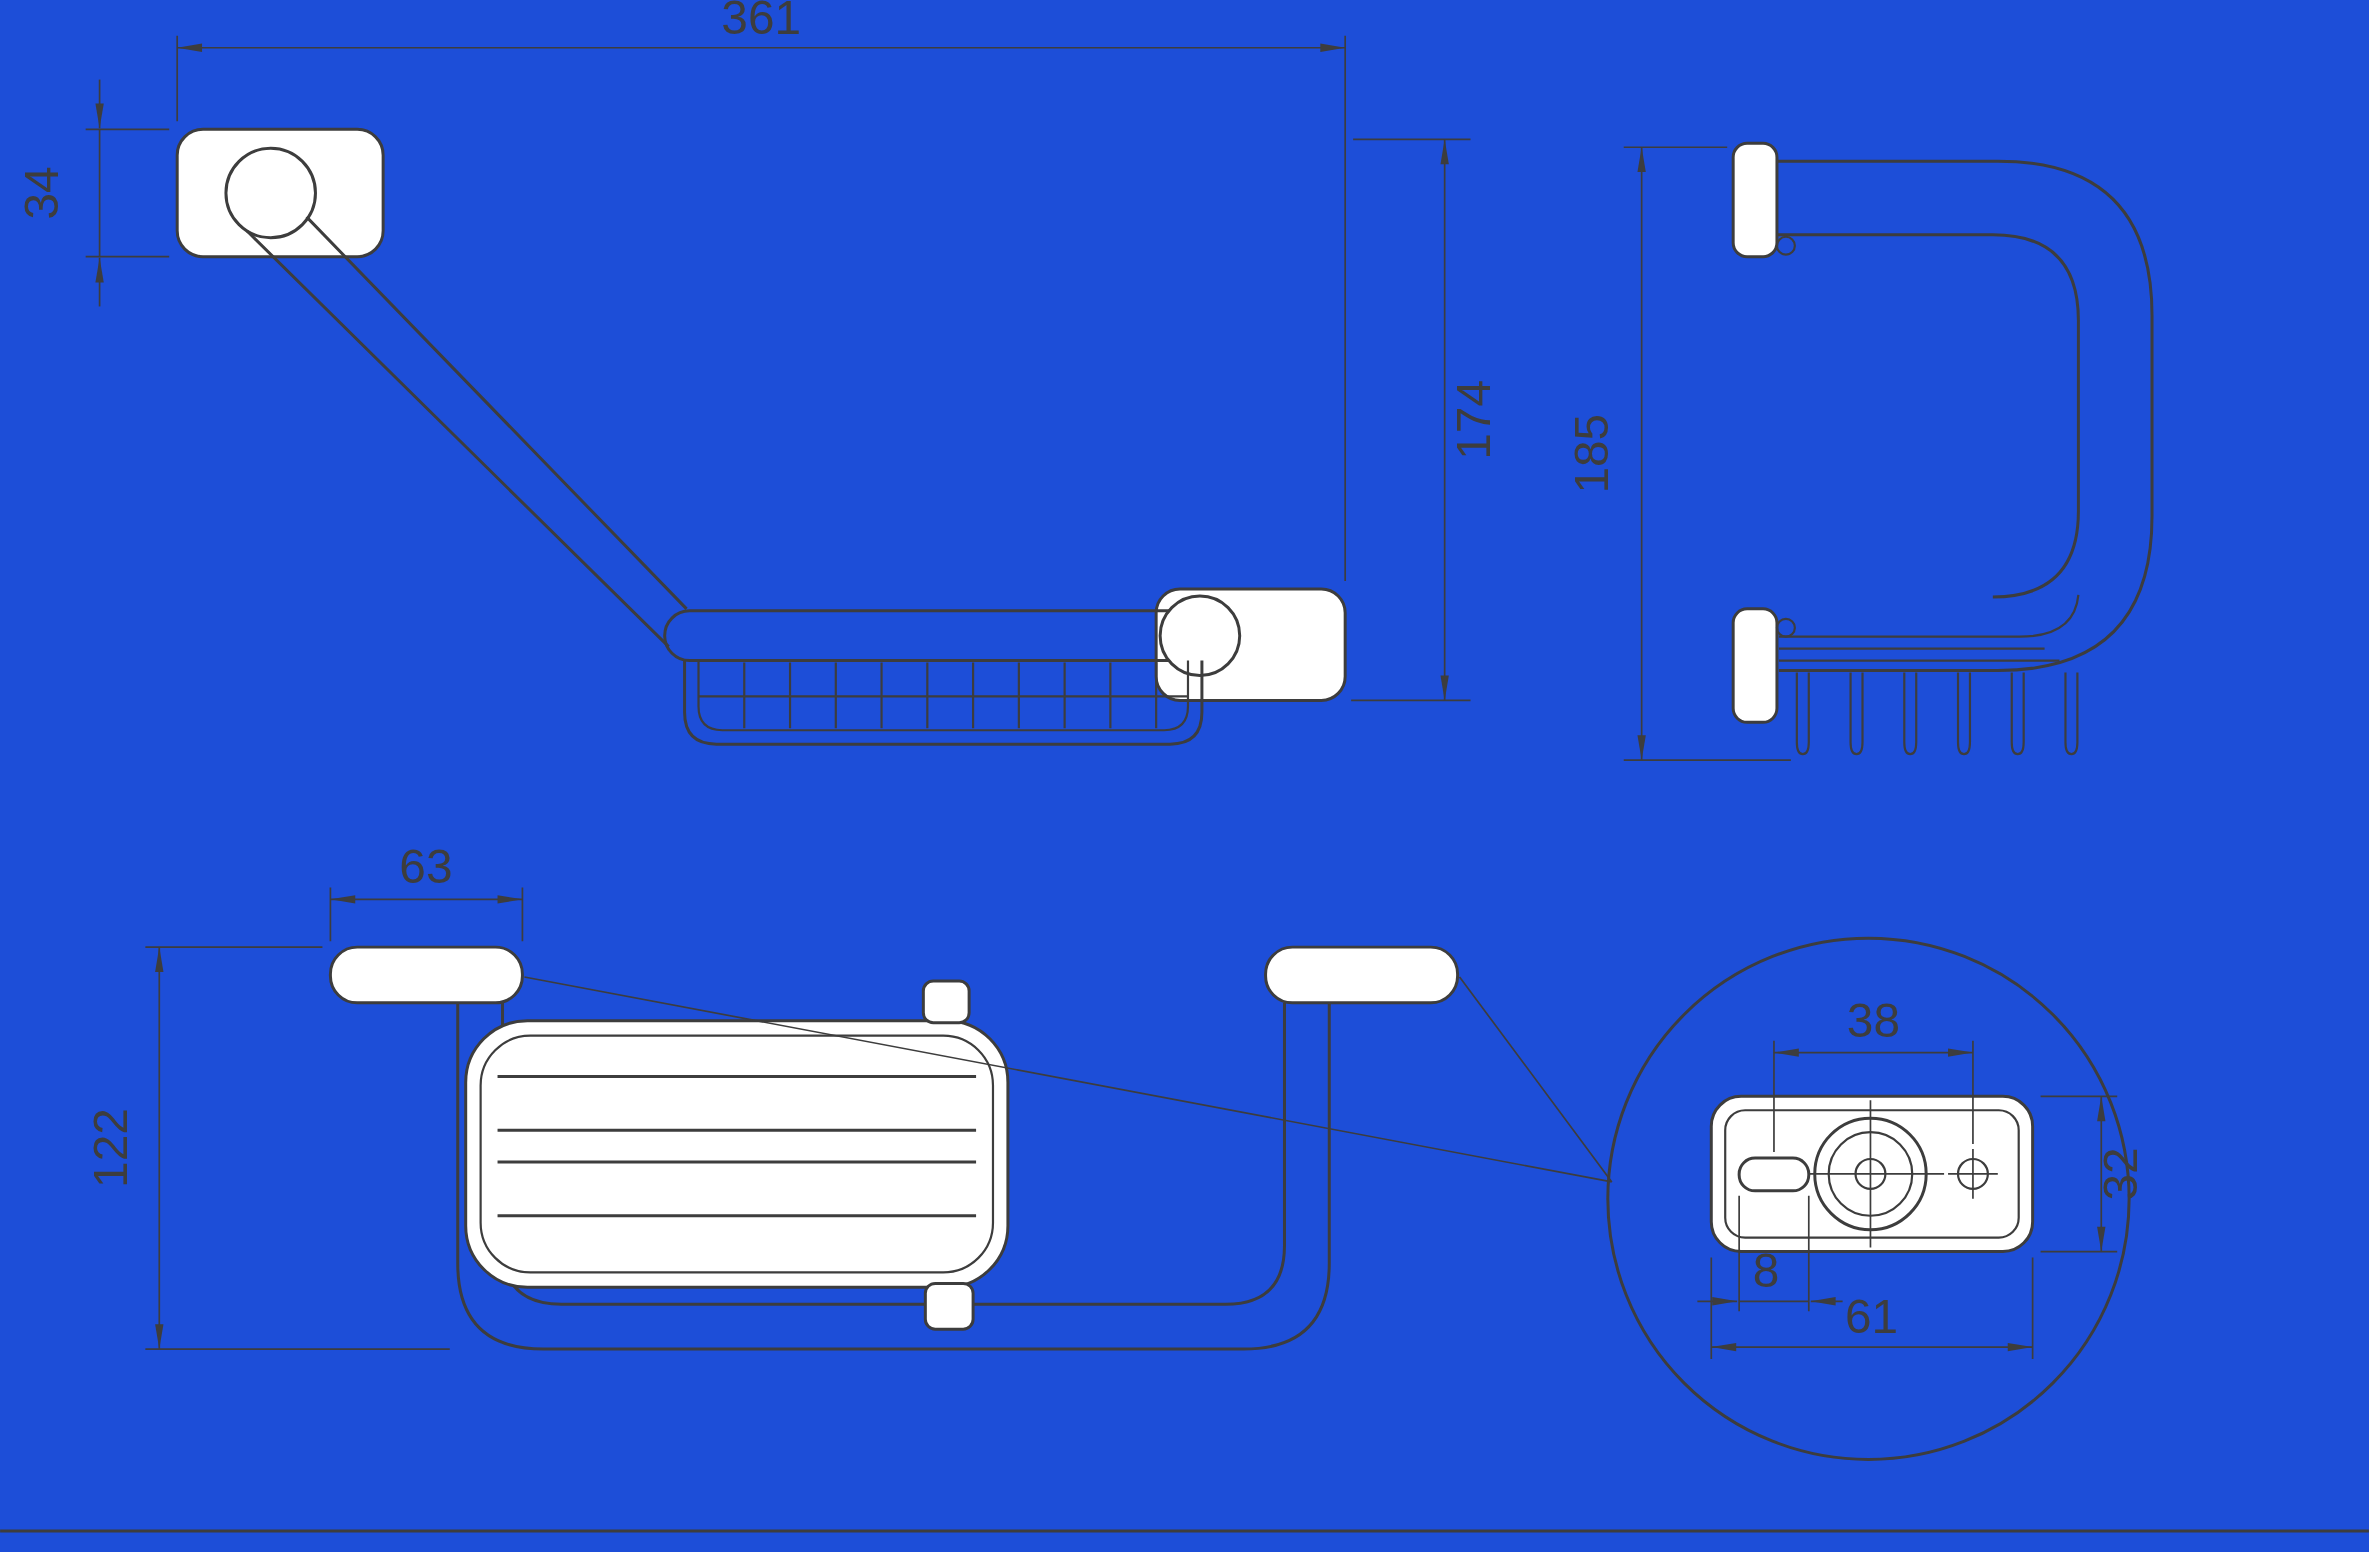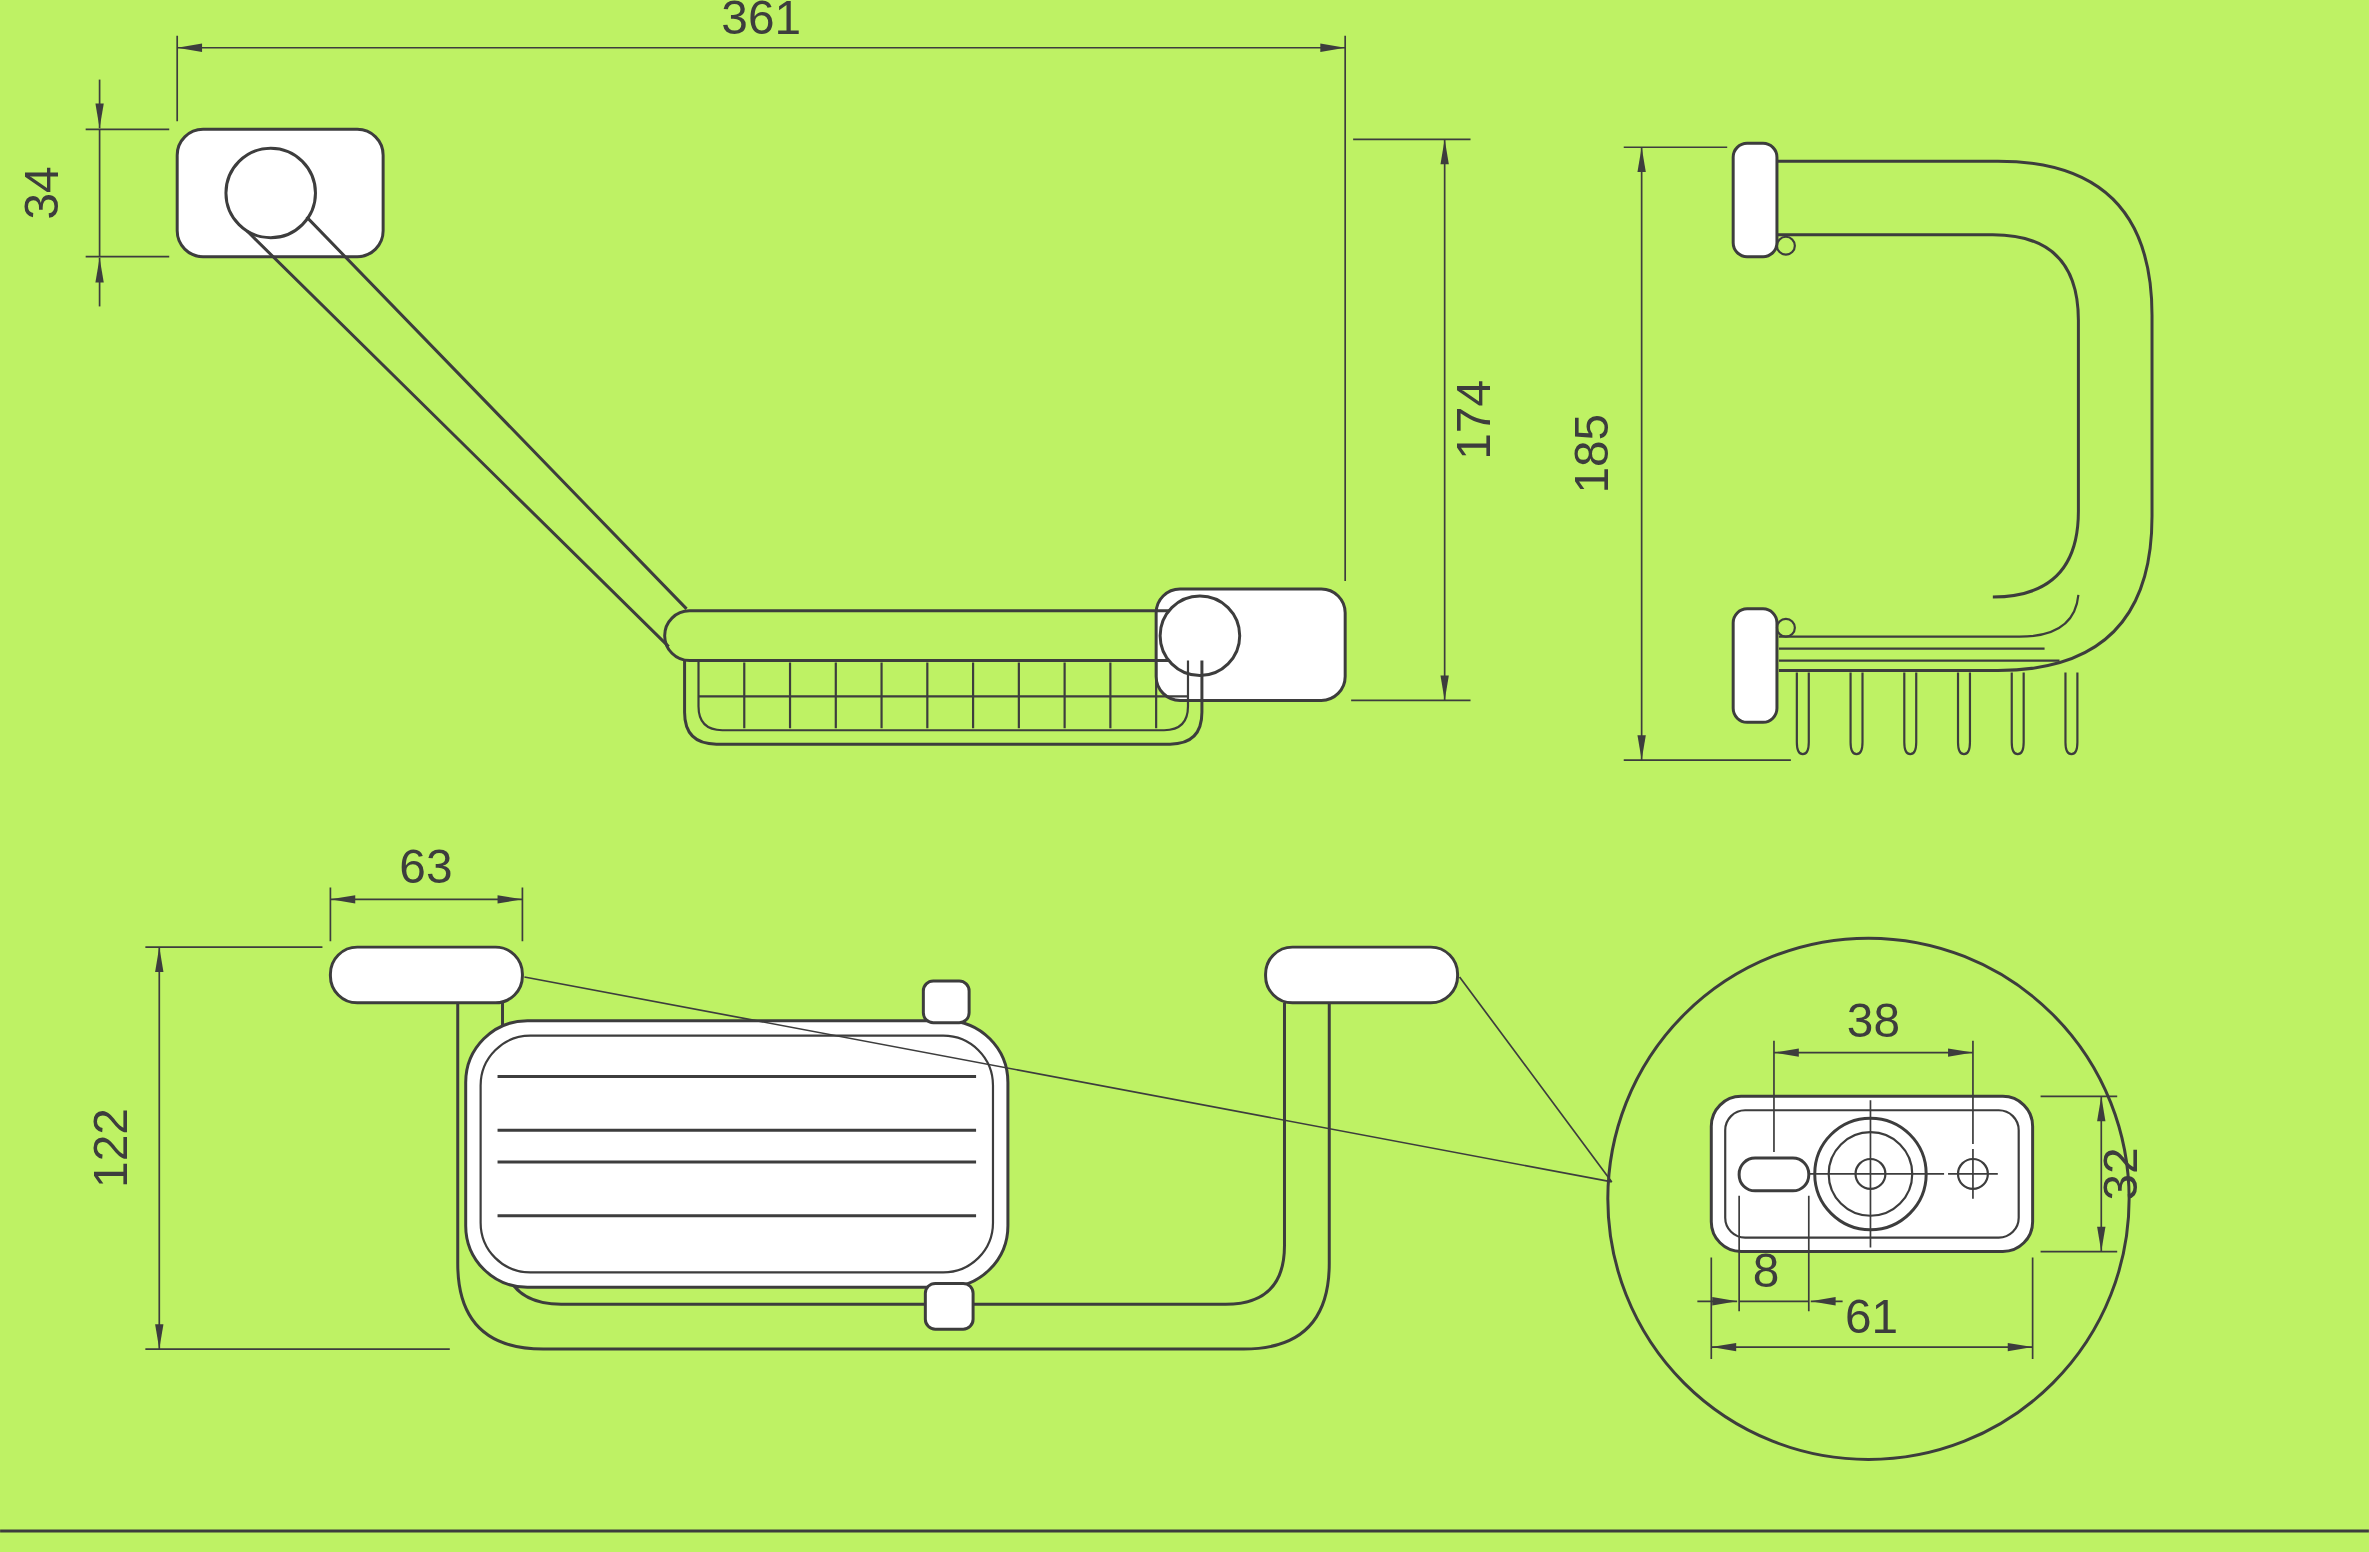--- a/index.html
+++ b/index.html
@@ -1,16 +1,16 @@
 <!DOCTYPE html>
 <html><head>
 <meta charset="utf-8">
 <style>
   html,body{margin:0;padding:0;background:#ffffff}
-  .sheet{width:2369px;height:1552px;background:#bef264;position:relative;overflow:hidden}
+  .sheet{width:2369px;height:1552px;background:#1d4ed8;position:relative;overflow:hidden}
   svg{display:block}
   .obj{fill:none;stroke:#3d3d3d;stroke-width:3;stroke-linejoin:round}
   .objf{fill:#ffffff;stroke:#3d3d3d;stroke-width:3;stroke-linejoin:round}
   .med{fill:none;stroke:#3d3d3d;stroke-width:2.2;stroke-linejoin:round}
   .thin{fill:none;stroke:#3d3d3d;stroke-width:1.7}
   .dim-label{font-family:"Liberation Sans",sans-serif;font-size:48px;fill:#3d3d3d;text-anchor:middle}
 </style>
 </head>
 <body>
 

